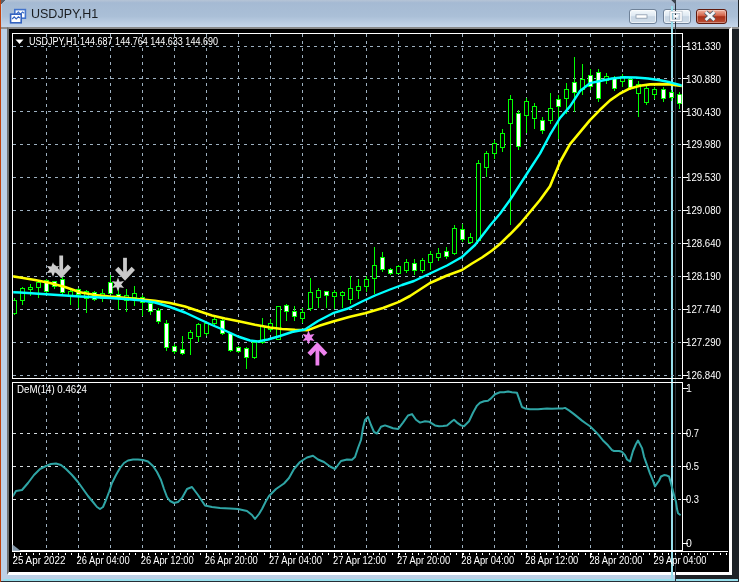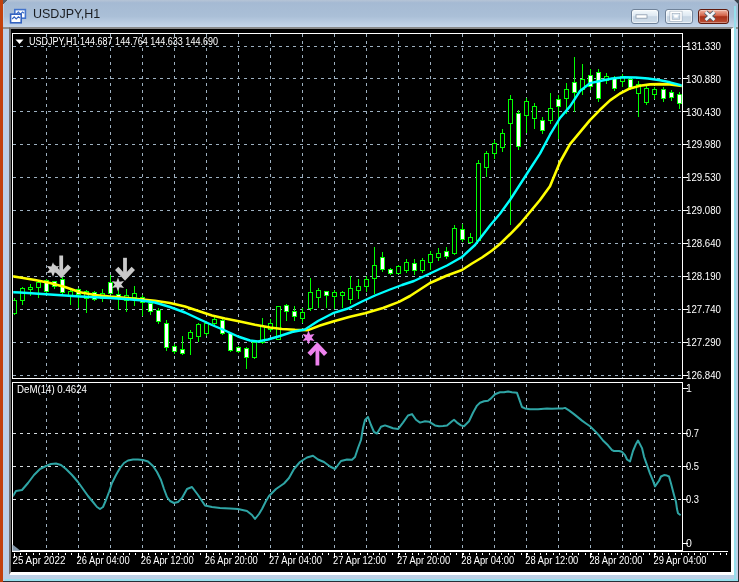--- a/index.html
+++ b/index.html
@@ -1,14 +1,14 @@
 <!DOCTYPE html>
 <html><head><meta charset="utf-8"><style>
 html,body{margin:0;padding:0;width:739px;height:582px;overflow:hidden;background:#1d2227;font-family:"Liberation Sans",sans-serif;}
-#win{position:absolute;left:0;top:0;width:739px;height:582px;background:#bdd0e6;border-left:3px solid #c2410c;box-sizing:border-box;}
+#win{position:absolute;left:0;top:0;width:676px;height:582px;background:#bdd0e6;border-left:1px solid #c2410c;box-sizing:border-box;}
 #accr{position:absolute;right:3px;top:6px;width:1.6px;height:573px;background:#97dfec;}
 #accb{position:absolute;left:2px;bottom:1.5px;width:735px;height:1.6px;background:#97dfec;}
 #edgeb{position:absolute;left:0;bottom:0;width:739px;height:1px;background:#272e36;}
 #edger{position:absolute;right:0;top:0;width:1.4px;height:582px;background:#272e36;}
 #titlebar{position:absolute;left:1px;top:0;width:736px;height:27px;background:linear-gradient(180deg,#b6c4d6 0%,#a5bad3 10%,#aabfd7 60%,#c6d6ea 100%);}
 #tsep{position:absolute;left:0;top:27px;width:739px;height:2px;background:#8f8f8f;}
 .corn{position:absolute;top:0;width:5px;height:5px;}
 #cl{left:0;background:linear-gradient(135deg,#565f6a 0%,#565f6a 40%,rgba(86,95,106,0) 50%);}
 #cr{right:0;background:linear-gradient(225deg,#3c444e 0%,#3c444e 45%,rgba(60,68,78,0) 52%);}
 #client{position:absolute;left:6px;top:27px;width:725px;height:547.5px;background:#000;border-top:2px solid #8a8a8a;border-left:2px solid #6f6f6f;border-right:3px solid #ffffff;border-bottom:3px solid #ffffff;box-sizing:border-box;}

